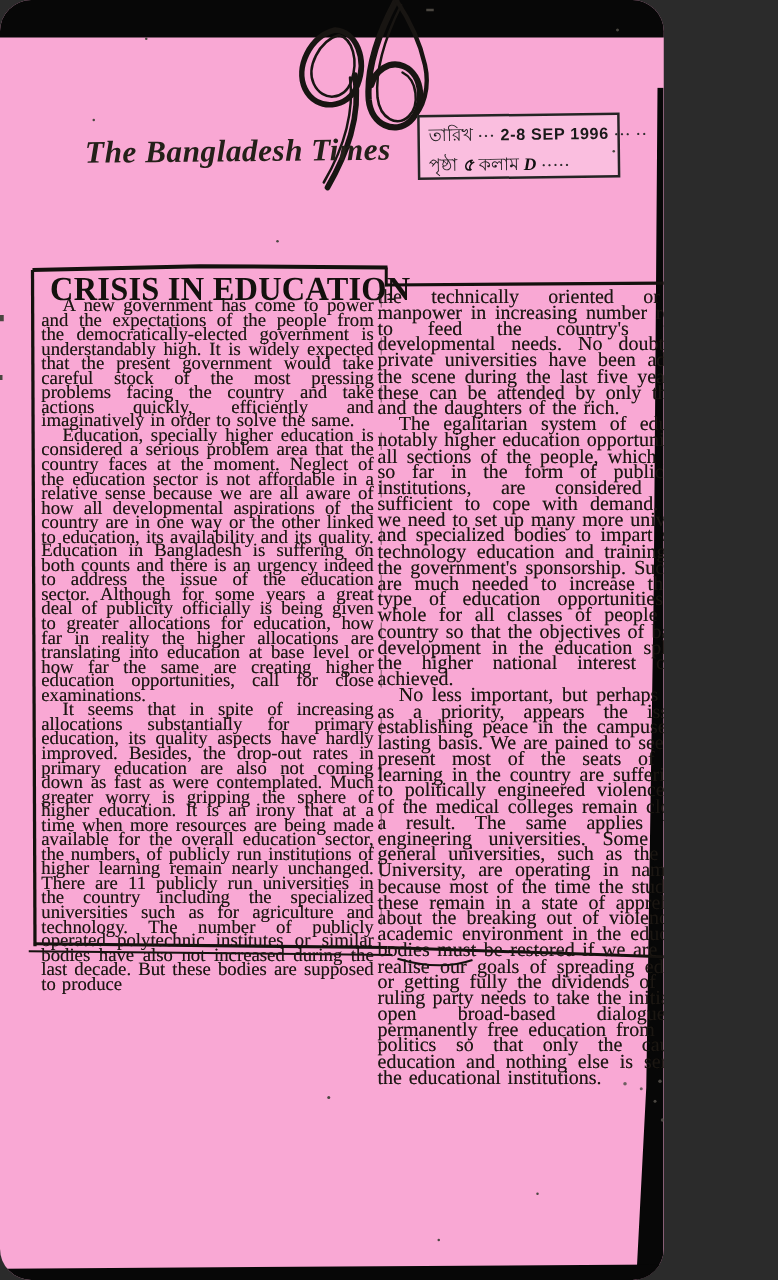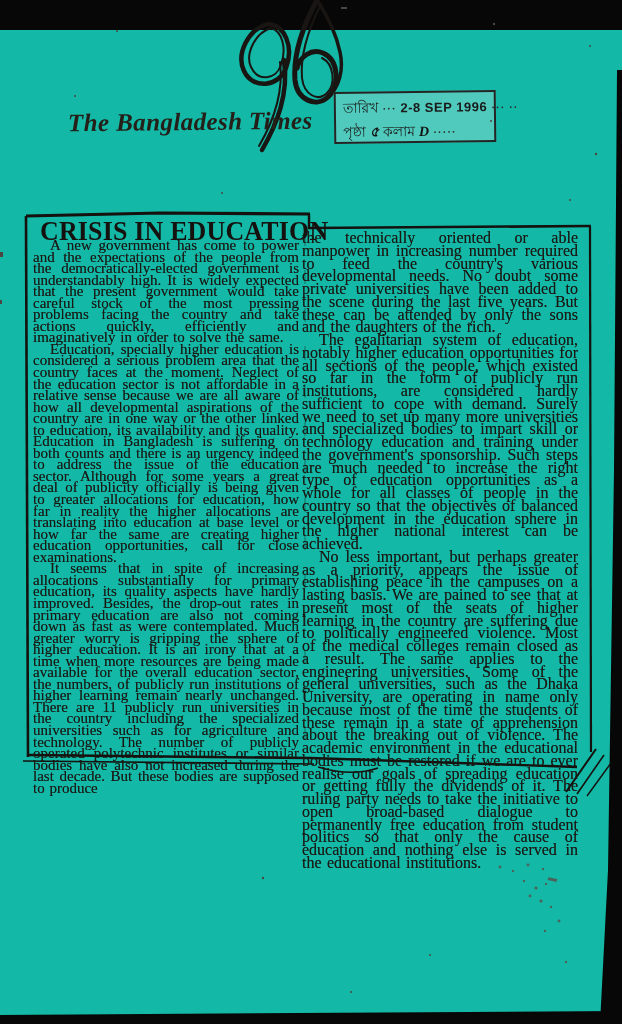--- a/index.html
+++ b/index.html
@@ -1,19 +1,20 @@
 <!DOCTYPE html>
 <html><head>
 <meta charset="utf-8">
 <style>
   html,body{margin:0;padding:0;background:#2b2b2b;}
   .scan{
-    position:relative;width:622px;height:1024px;overflow:hidden;
-    background:#14b8a6;color:#1b1713;
+    position:relative;width:531px;height:1024px;overflow:hidden;
+    background:#f9a8d4;color:#1b1713;
     font-family:"Liberation Serif", serif;
+    border-radius:25px;
   }
   
   .edge{position:absolute;background:#070707;}
   .edge-top{left:0;top:0;width:622px;height:30px;
     clip-path:polygon(0 0,622 0,622 11px,540px 8px,120px 8px,0 28px);}
   .edge-right{right:0;top:70px;width:22px;height:954px;
     clip-path:polygon(17px 0,22px 0,22px 954px,0 954px,8px 800px,14px 400px);}
   .edge-bottom{left:0;top:1010px;width:622px;height:14px;
     clip-path:polygon(0 5px,622px 1px,622px 14px,0 14px);}
   

